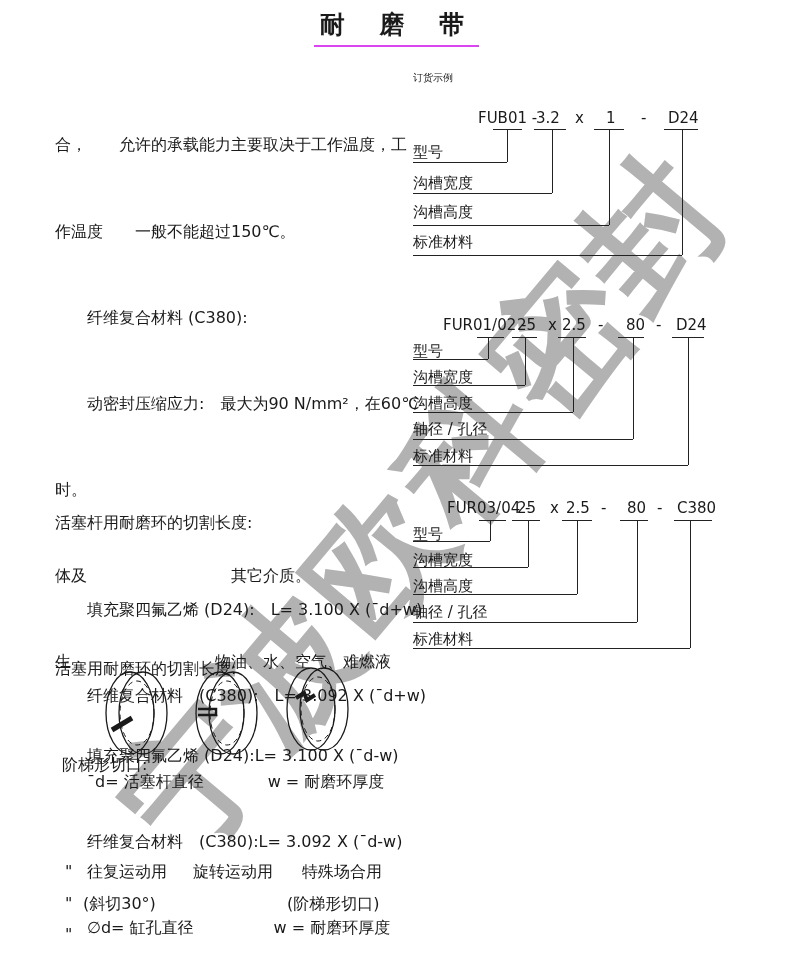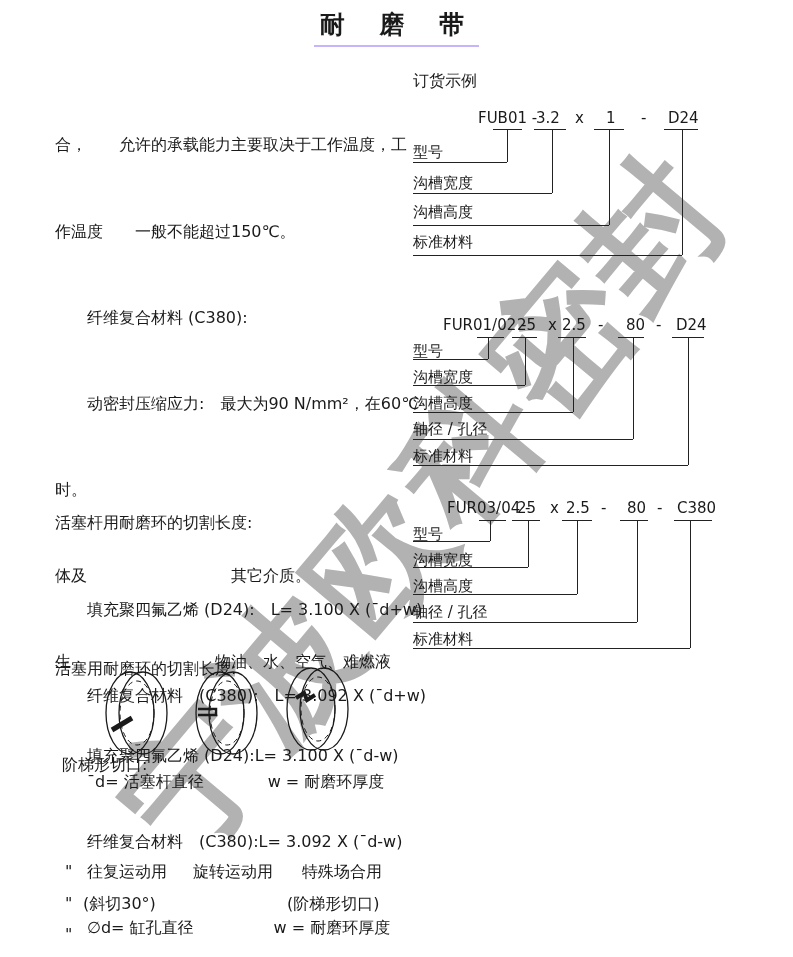--- a/index.html
+++ b/index.html
@@ -6,34 +6,34 @@
   #page{position:relative;width:793px;height:957px;background:#ffffff;overflow:hidden;
         font-family:"DejaVu Sans",sans-serif;color:#1a1a1a;}
   
   #watermark{position:absolute;left:425px;top:505px;transform:translate(-50%,-50%) rotate(-50deg);
              font-size:138px;font-weight:bold;color:#b2b2b2;white-space:nowrap;letter-spacing:4px;
              z-index:0;user-select:none;}
   .layer{position:absolute;inset:0;z-index:1;}
   
   #title-wrap{position:absolute;left:0;top:8px;width:100%;text-align:center;}
   #page-title{display:inline-block;font-size:25px;font-weight:bold;letter-spacing:13px;
-              padding:0 2px 4px 6px;border-bottom:2px solid #c4b5fd;}
+              padding:0 2px 4px 6px;border-bottom:2px solid #d946ef;}
   
   .textblock{position:absolute;white-space:pre;font-size:16px;line-height:28.7px;}
   .textblock div{height:28.7px;}
   #intro{left:55px;top:74px;width:350px;}
   #rod{left:55px;top:452px;width:360px;}
   #piston{left:55px;top:598px;width:360px;}
   #cut-type-heading{position:absolute;left:62px;top:755px;font-size:16px;}
   
   #cut-rows{position:absolute;left:62px;top:862px;width:360px;font-size:16px;}
   .cut-row{position:relative;height:31.5px;}
   .cut-row span{position:absolute;top:0;white-space:pre;}
   
-  #order-heading{position:absolute;left:413px;top:71px;font-size:16px;}
+  #order-heading{position:absolute;left:413px;top:71px;font-size:10px;}
   .diag{position:absolute;}
   .diag .code{position:absolute;top:4px;font-size:15px;white-space:pre;
               font-family:"DejaVu Sans",sans-serif;}
   .diag .lbl{position:absolute;left:10px;font-size:15px;white-space:pre;}
   .diag .ul,.diag .hl{position:absolute;height:1px;background:#222;}
   .diag .hl{left:10px;}
   .diag .vl{position:absolute;width:1px;background:#222;}
   
   #rings-svg{position:absolute;left:100px;top:658px;}
 </style>

